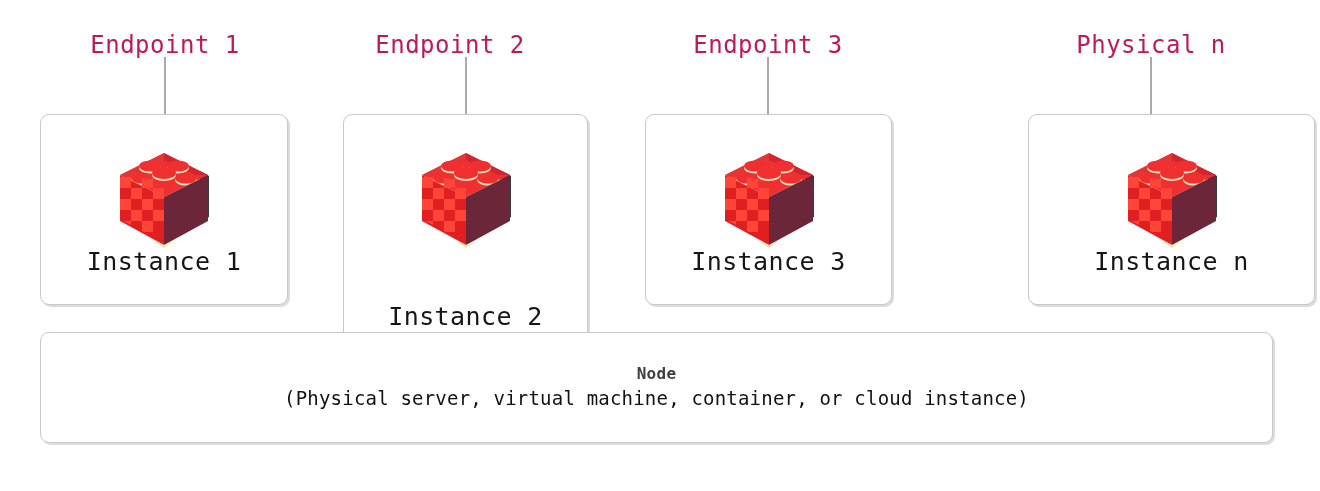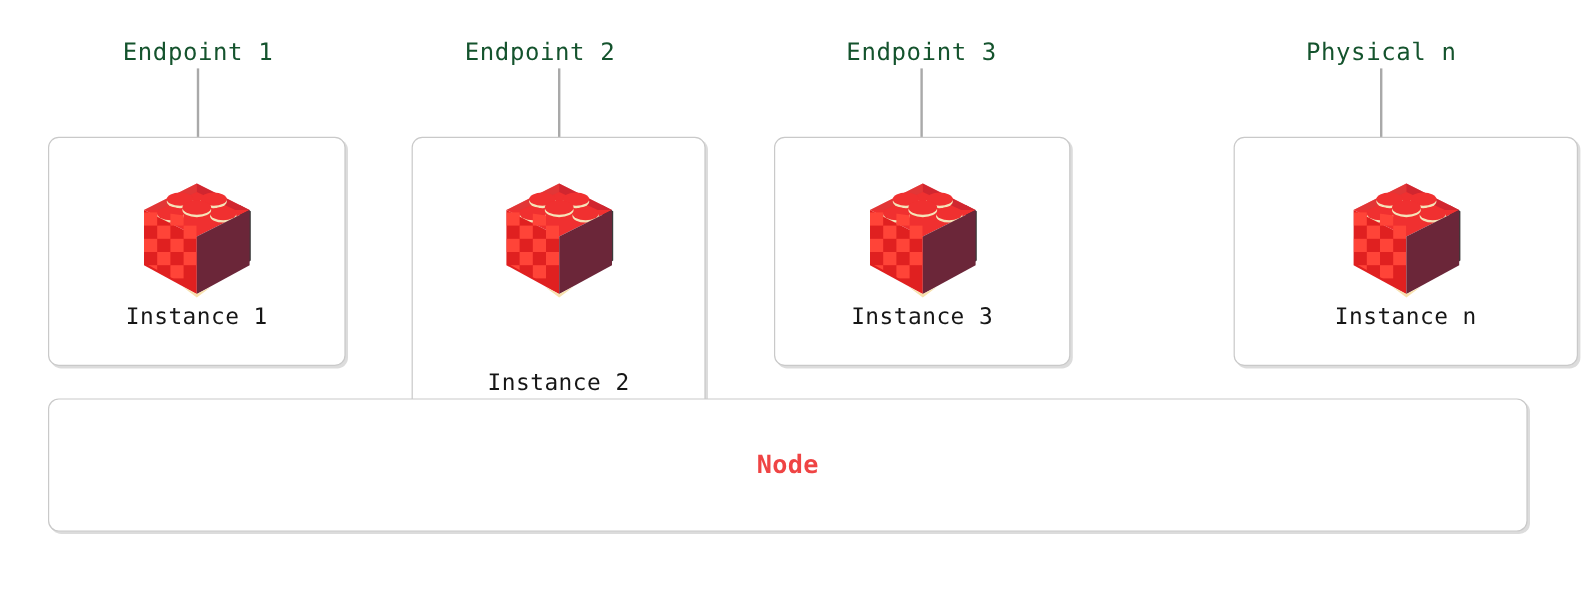--- a/index.html
+++ b/index.html
@@ -16,23 +16,23 @@
     position: relative;
     width: 1320px;
     height: 491px;
     background: #ffffff;
     overflow: hidden;
   }
 
   
   .endpoint-label {
     position: absolute;
-    font-size: 20px;
-    font-family: "DejaVu Sans Mono", "Liberation Mono", monospace;
-    color: #14532d;
+    font-size: 24px;
+    font-family: "DejaVu Sans Mono", "Liberation Mono", monospace;
+    color: #be185d;
     letter-spacing: 0.5px;
     white-space: nowrap;
     text-align: center;
     transform: translateX(-50%);
     line-height: 1;
   }
 
   
   .connector {
     position: absolute;
@@ -50,21 +50,21 @@
     box-shadow: 2px 2px 0 0 rgba(140,140,140,0.30);
     box-sizing: border-box;
   }
 
   .instance-label {
     position: absolute;
     left: 0;
     right: 0;
     bottom: 30px;
     text-align: center;
-    font-size: 19px;
+    font-size: 25px;
     font-family: "DejaVu Sans Mono", "Liberation Mono", monospace;
     color: #161616;
     letter-spacing: 0.4px;
     white-space: nowrap;
     line-height: 1;
   }
 
   
   .cube-wrap {
     position: absolute;
@@ -83,24 +83,24 @@
     border: 1.5px solid #c9c9c9;
     border-radius: 9px;
     box-shadow: 2px 2px 0 0 rgba(140,140,140,0.30);
     box-sizing: border-box;
     display: flex;
     flex-direction: column;
     align-items: center;
     justify-content: center;
   }
   .node-title {
-    font-size: 21px;
+    font-size: 16px;
     font-weight: bold;
     font-family: "DejaVu Sans Mono", "Liberation Mono", monospace;
-    color: #ef4444;
+    color: #404040;
     line-height: 1.45;
     letter-spacing: 0.3px;
   }
   .node-subtitle {
     font-size: 19px;
     font-family: "DejaVu Sans Mono", "Liberation Mono", monospace;
     color: #121212;
     line-height: 1.45;
     letter-spacing: 0.2px;
     white-space: nowrap;
@@ -290,15 +290,16 @@
         </g>
         <polygon points="52,50 96,28 96,74 52,98" fill="#6b2639"></polygon>
         <polygon points="40,92 52,98 64,92 52,101" fill="#f5d99a" opacity="0.8"></polygon>
       </svg>
     </div>
     <div class="instance-label">Instance n</div>
   </div>
 
   <div class="node-box" style="left:40px; top:332px; width:1233px; height:111px;">
     <div class="node-title">Node</div>
+    <div class="node-subtitle">(Physical server, virtual machine, container, or cloud instance)</div>
   </div>
 
 </div>
 
 </body></html>

